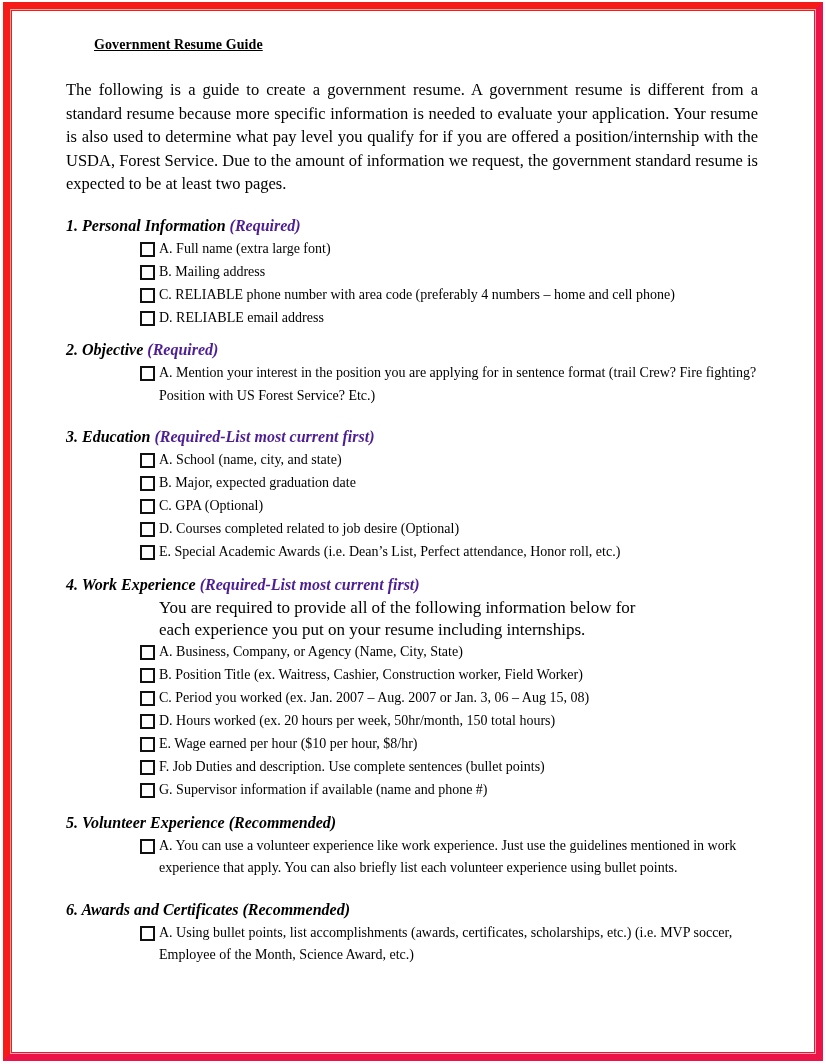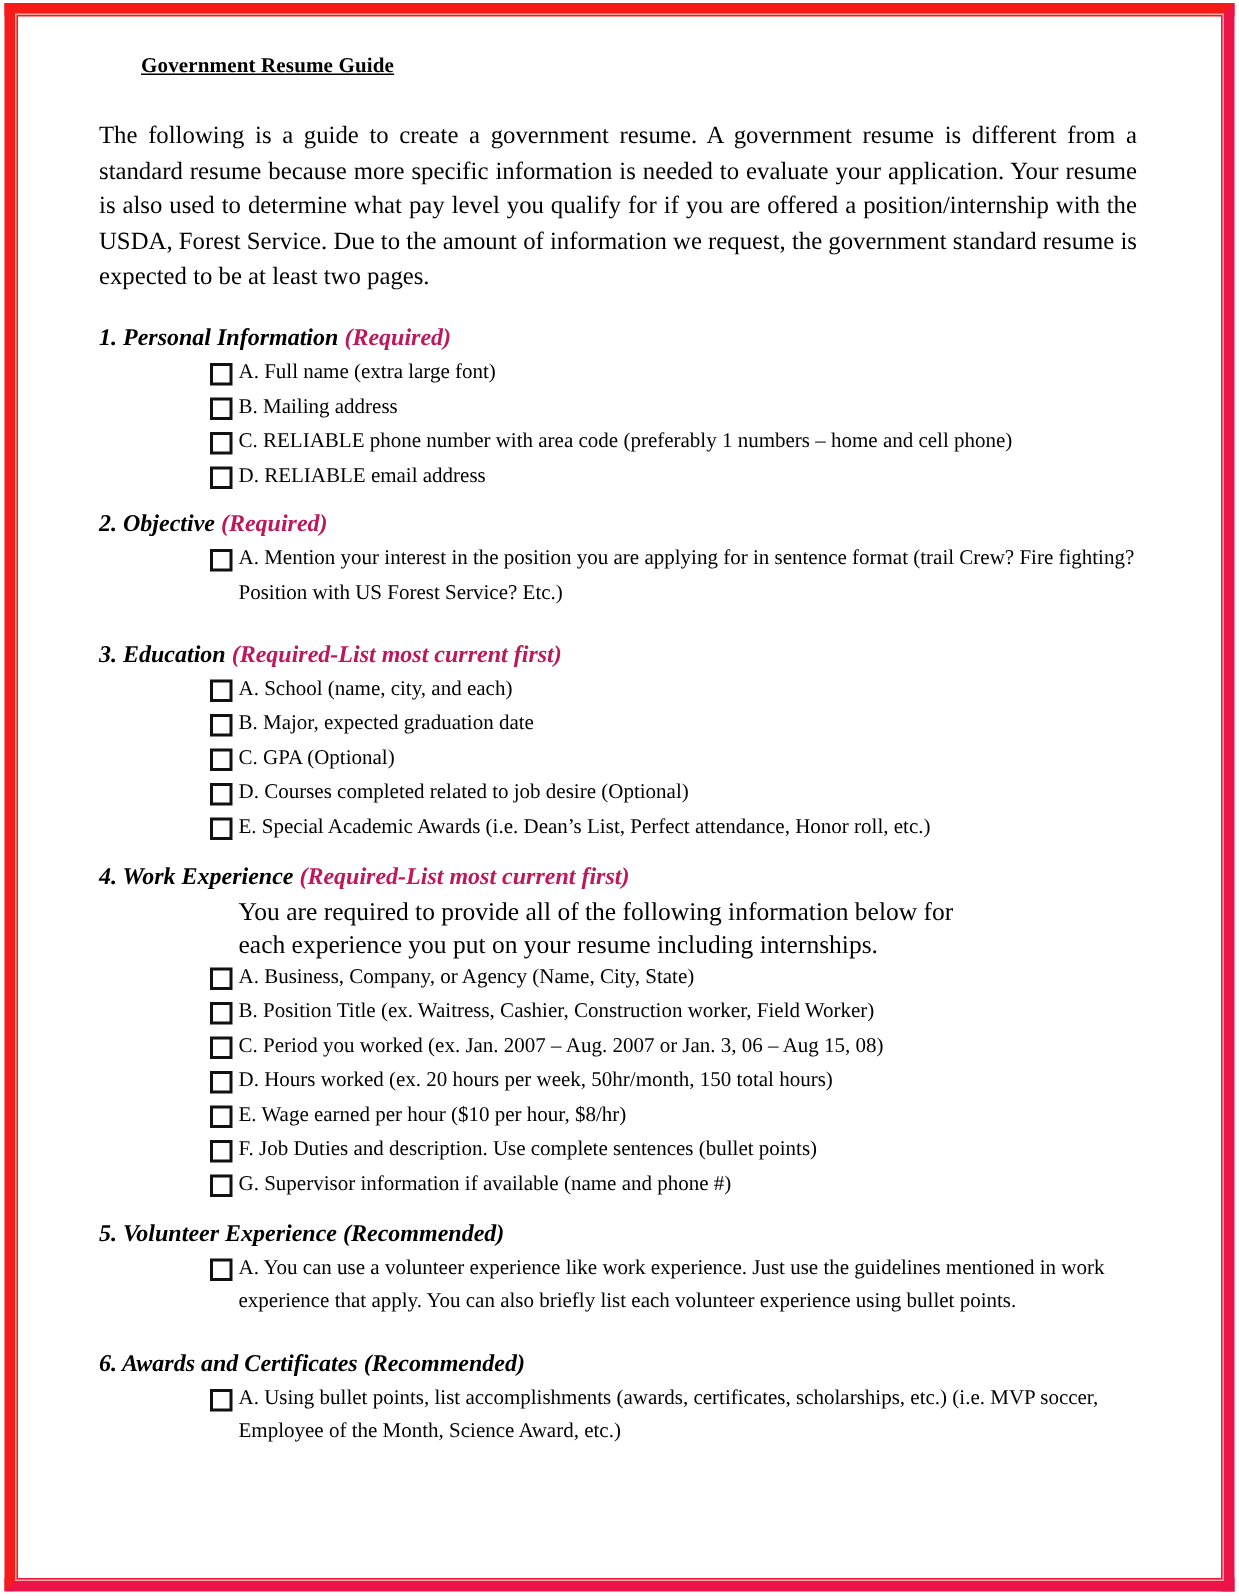--- a/index.html
+++ b/index.html
@@ -87,21 +87,21 @@
   }
 
   .sec-head {
     font-weight: bold;
     font-style: italic;
     font-size: 16px;
     line-height: 20px;
     margin-bottom: 2px;
   }
   .sec-head .tag-red {
-    color: #be185d;
+    color: #4c1d95;
     font-weight: bold;
     font-style: italic;
   }
   .sec-head .tag-black {
     color: #000000;
     font-weight: bold;
     font-style: italic;
   }
 
   
@@ -173,21 +173,21 @@
             <li class="item">
               <span class="box"></span>
               <span class="txt">A. Full name (extra large font)</span>
             </li>
             <li class="item">
               <span class="box"></span>
               <span class="txt">B. Mailing address</span>
             </li>
             <li class="item">
               <span class="box"></span>
-              <span class="txt">C. RELIABLE phone number with area code (preferably 1 numbers – home and cell phone)</span>
+              <span class="txt">C. RELIABLE phone number with area code (preferably 4 numbers – home and cell phone)</span>
             </li>
             <li class="item">
               <span class="box"></span>
               <span class="txt">D. RELIABLE email address</span>
             </li>
           </ul>
         </div>
         <div class="section">
           <div class="sec-head"><span>2. Objective </span><span class="tag-red">(Required)</span></div>
           <ul class="items">
@@ -196,21 +196,21 @@
               <span class="txt">A. Mention your interest in the position you are applying for in sentence format (trail Crew? Fire fighting? Position with US Forest Service? Etc.)</span>
             </li>
           </ul>
           <div class="spacer-sm"></div>
         </div>
         <div class="section">
           <div class="sec-head"><span>3. Education </span><span class="tag-red">(Required-List most current first)</span></div>
           <ul class="items tight">
             <li class="item">
               <span class="box"></span>
-              <span class="txt">A. School (name, city, and each)</span>
+              <span class="txt">A. School (name, city, and state)</span>
             </li>
             <li class="item">
               <span class="box"></span>
               <span class="txt">B. Major, expected graduation date</span>
             </li>
             <li class="item">
               <span class="box"></span>
               <span class="txt">C. GPA (Optional)</span>
             </li>
             <li class="item">

